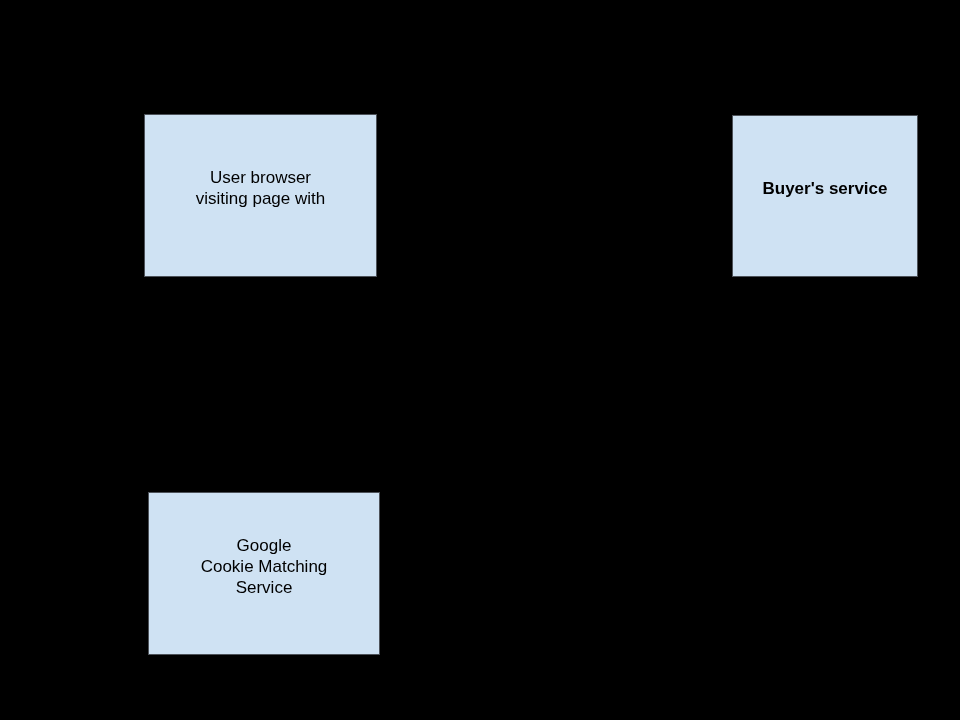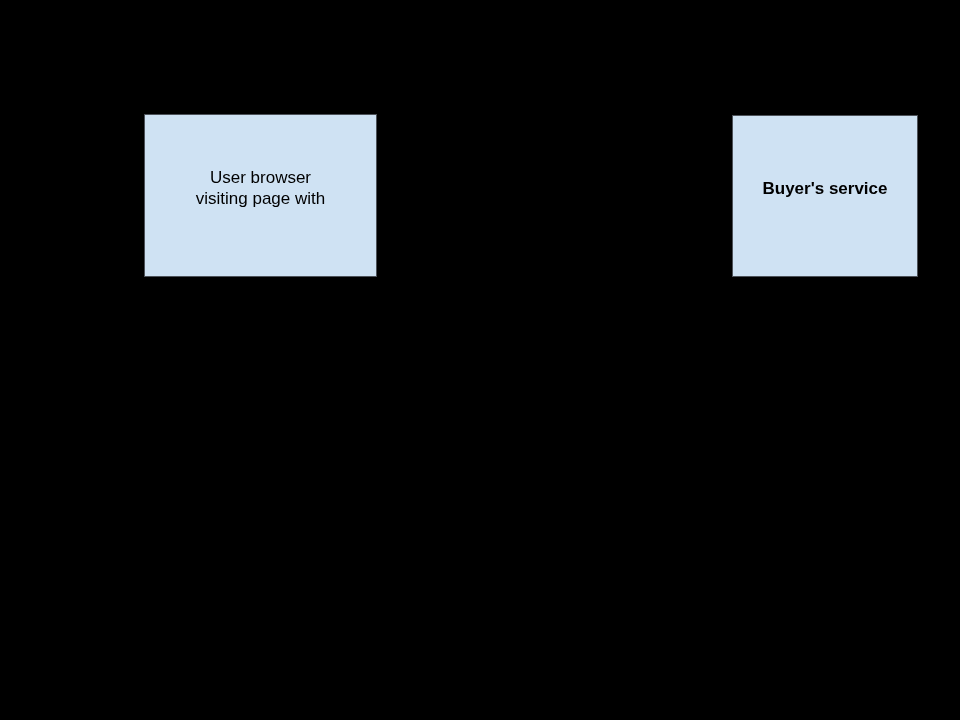--- a/index.html
+++ b/index.html
@@ -62,14 +62,19 @@
 
   <div class="node" id="node-user-browser">
     <span class="line">User browser</span>
     <span class="line">visiting page with</span>
   </div>
 
   <div class="node" id="node-buyers-service">
     <span class="line">Buyer's service</span>
   </div>
 
+  <div class="node" id="node-google-cms">
+    <span class="line">Google</span>
+    <span class="line">Cookie Matching</span>
+    <span class="line">Service</span>
+  </div>
 
 </div>
 
 </body></html>

